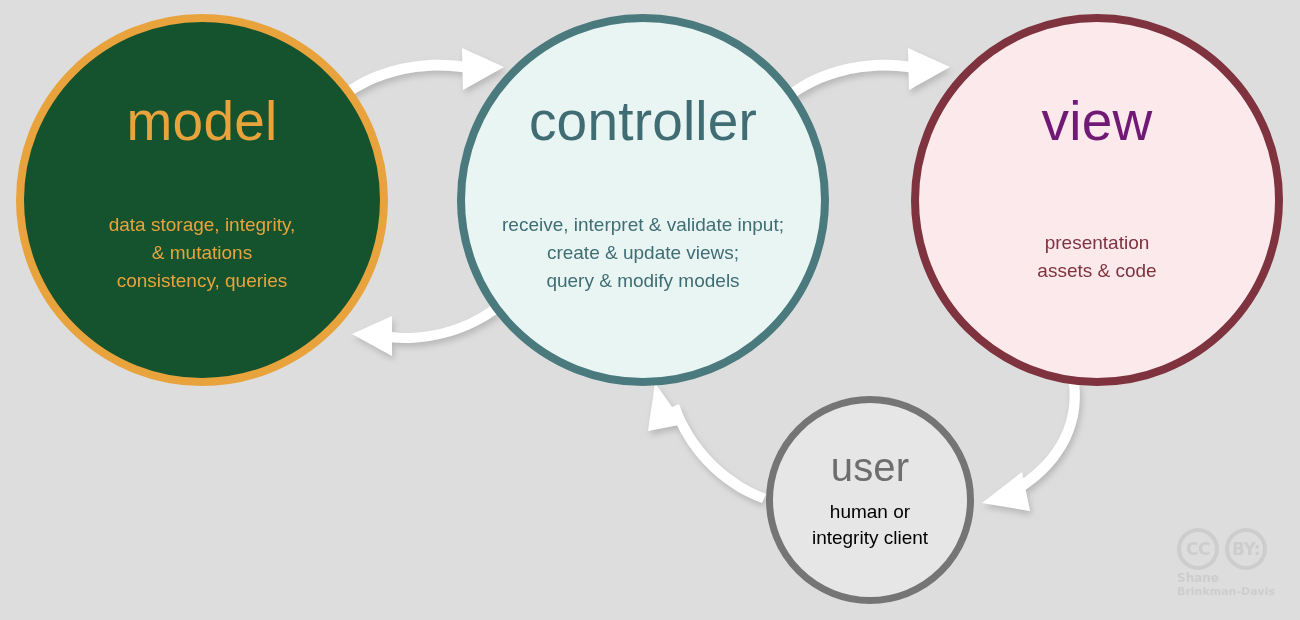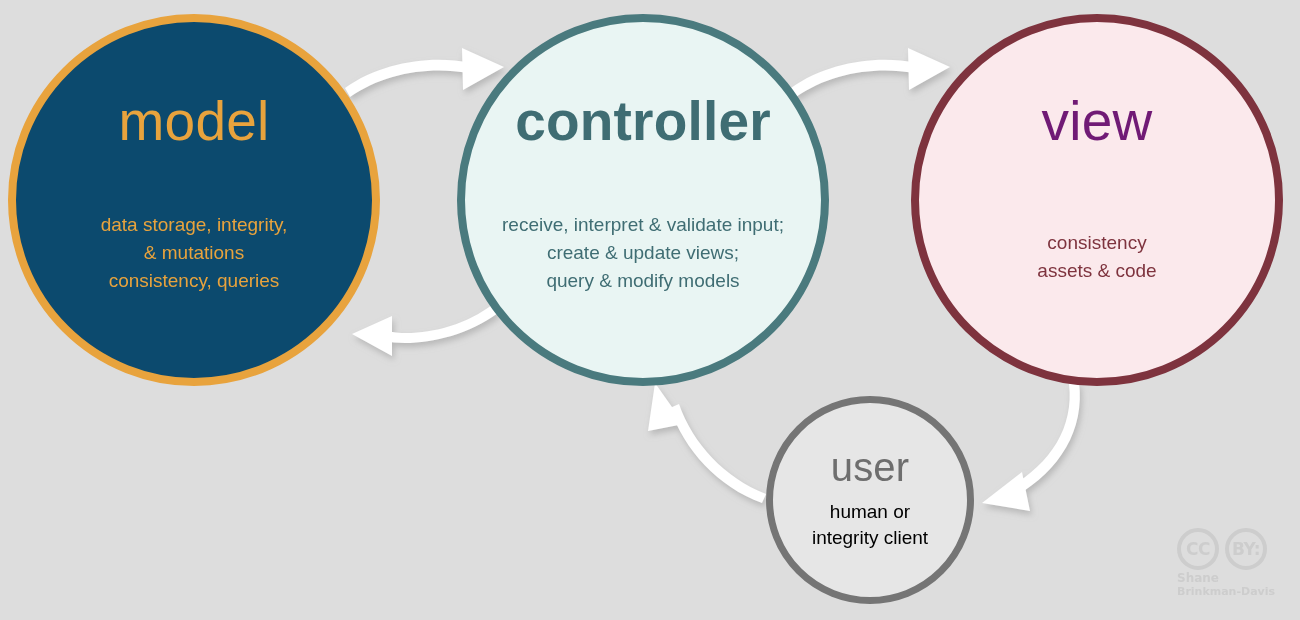--- a/index.html
+++ b/index.html
@@ -41,25 +41,25 @@
     font-weight: 400;
     letter-spacing: 0.2px;
     line-height: 1;
   }
   .node-desc {
     font-weight: 400;
   }
 
   
   #node-model {
-    left: 8px;
+    left: 16px;
     top: 14px;
     width: 372px;
     height: 372px;
-    background: #0c4a6e;
+    background: #14532d;
     border: 8px solid #e8a33d;
   }
   #node-model .node-title {
     color: #e8a33d;
     font-size: 55px;
     margin-top: 72px;
   }
   #node-model .node-desc {
     color: #e8a33d;
     font-size: 19px;
@@ -73,21 +73,20 @@
     top: 14px;
     width: 372px;
     height: 372px;
     background: #e9f5f3;
     border: 8px solid #4a7a7e;
   }
   #node-controller .node-title {
     color: #3f6d73;
     font-size: 55px;
     margin-top: 72px;
-    font-weight: bold;
   }
   #node-controller .node-desc {
     color: #3f6d73;
     font-size: 19px;
     line-height: 28px;
     margin-top: 62px;
   }
 
   
   #node-view {
@@ -243,21 +242,21 @@
     <div class="node-desc">
       <div>receive, interpret &amp; validate input;</div>
       <div>create &amp; update views;</div>
       <div>query &amp; modify models</div>
     </div>
   </div>
 
   <div class="node" id="node-view">
     <div class="node-title">view</div>
     <div class="node-desc">
-      <div>consistency</div>
+      <div>presentation</div>
       <div>assets &amp; code</div>
     </div>
   </div>
 
   <div class="node" id="node-user">
     <div class="node-title">user</div>
     <div class="node-desc">
       <div>human or</div>
       <div>integrity client</div>
     </div>

